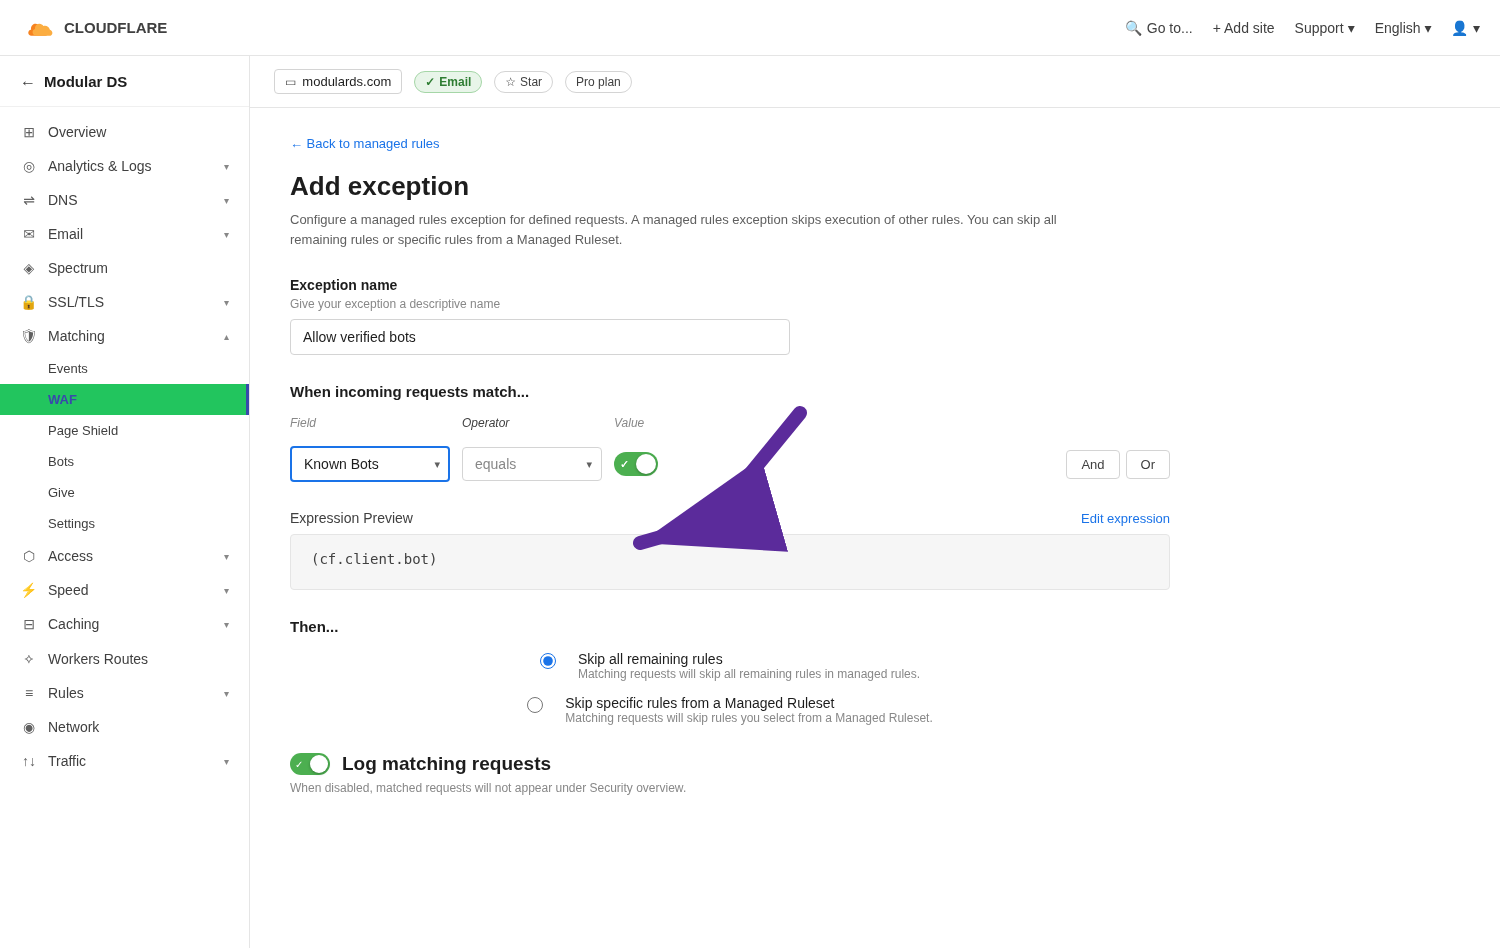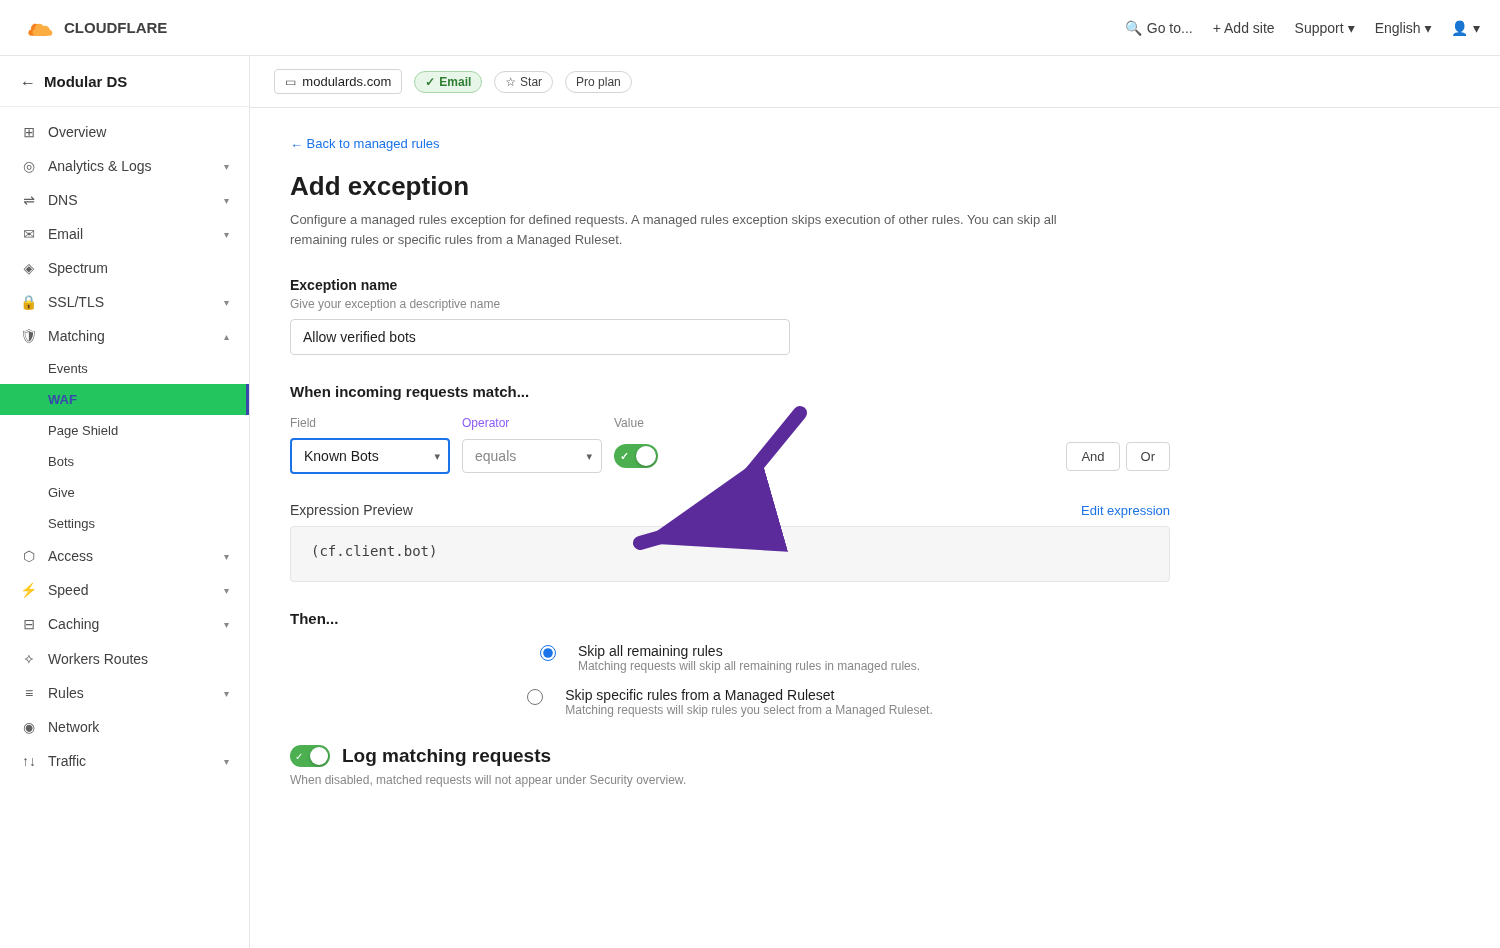--- a/index.html
+++ b/index.html
@@ -420,23 +420,23 @@
 
     <div class="form-section">
       <div class="form-label">Exception name</div>
       <div class="form-hint">Give your exception a descriptive name</div>
       <input class="form-input" type="text" value="Allow verified bots" style="">
     </div>
 
     <div class="form-section">
       <div class="section-title">When incoming requests match...</div>
 
-      <div style="display:flex; align-items:flex-end; gap:8px; margin-bottom:8px;">
+      <div style="display:flex; align-items:flex-end; gap:8px; margin-bottom:16px;font-style:italic;">
         <div style="font-size:12px; color:#888; min-width:160px;">Field</div>
-        <div style="font-size:12px; color:#8b5cf6; min-width:140px; margin-left:4px;">Operator</div>
+        <div style="font-size:12px; color:#404040; min-width:140px; margin-left:4px;">Operator</div>
         <div style="font-size:12px; color:#888; margin-left:4px;">Value</div>
       </div>
 
       <div class="rule-row">
         <div class="field-select-wrap">
           <select class="field-select">
             <option>Known Bots</option>
             <option>IP Address</option>
             <option>Country</option>
             <option>User Agent</option>

